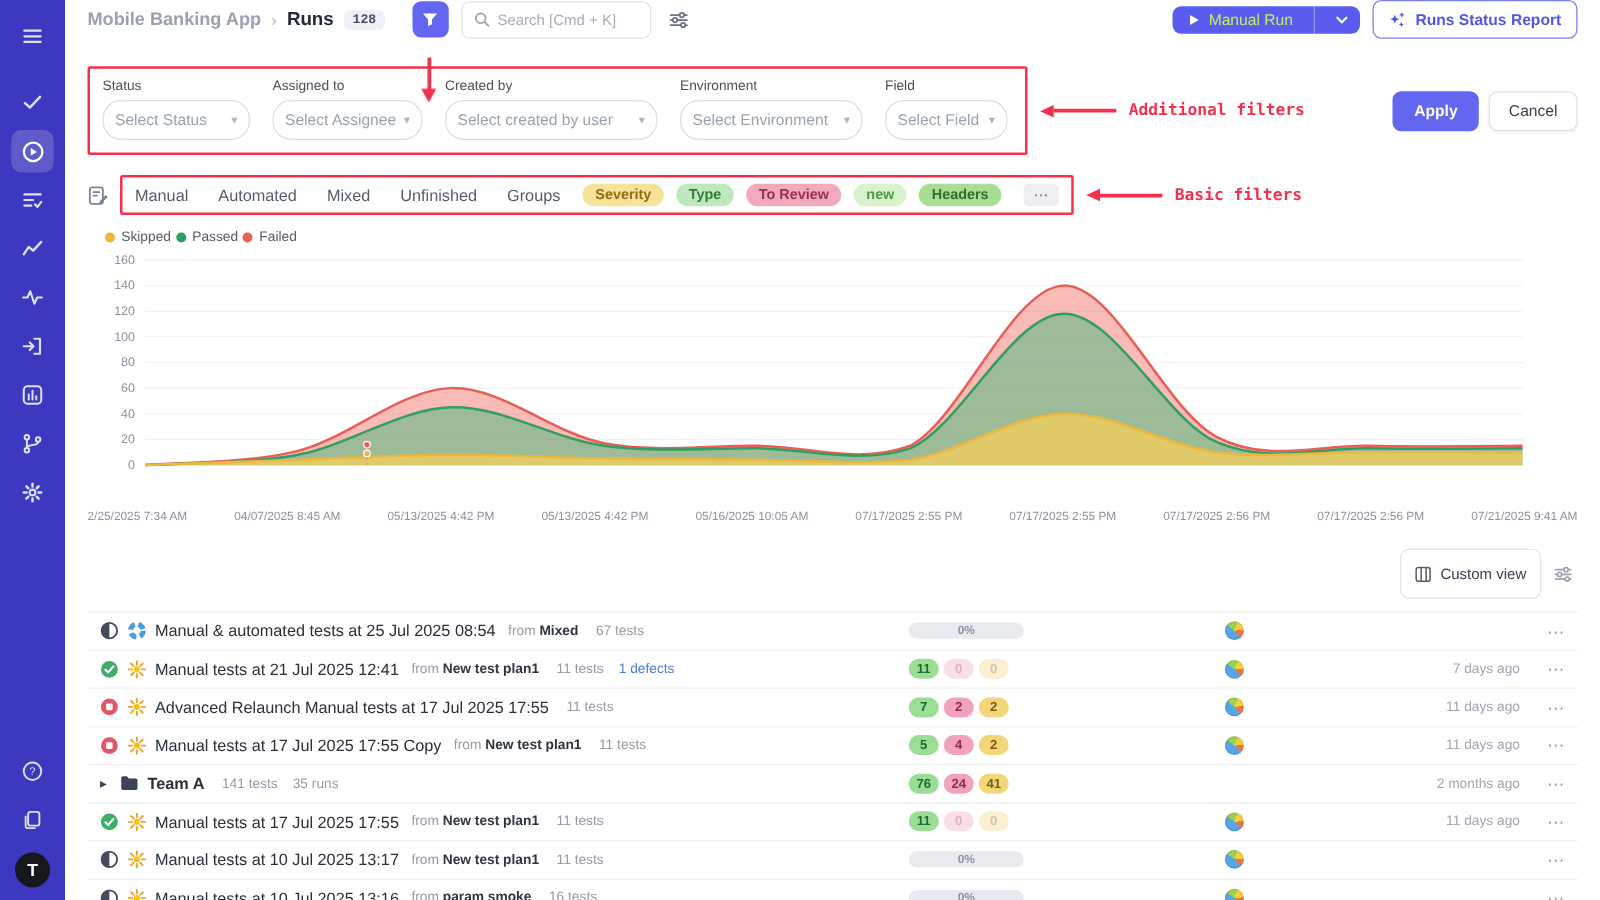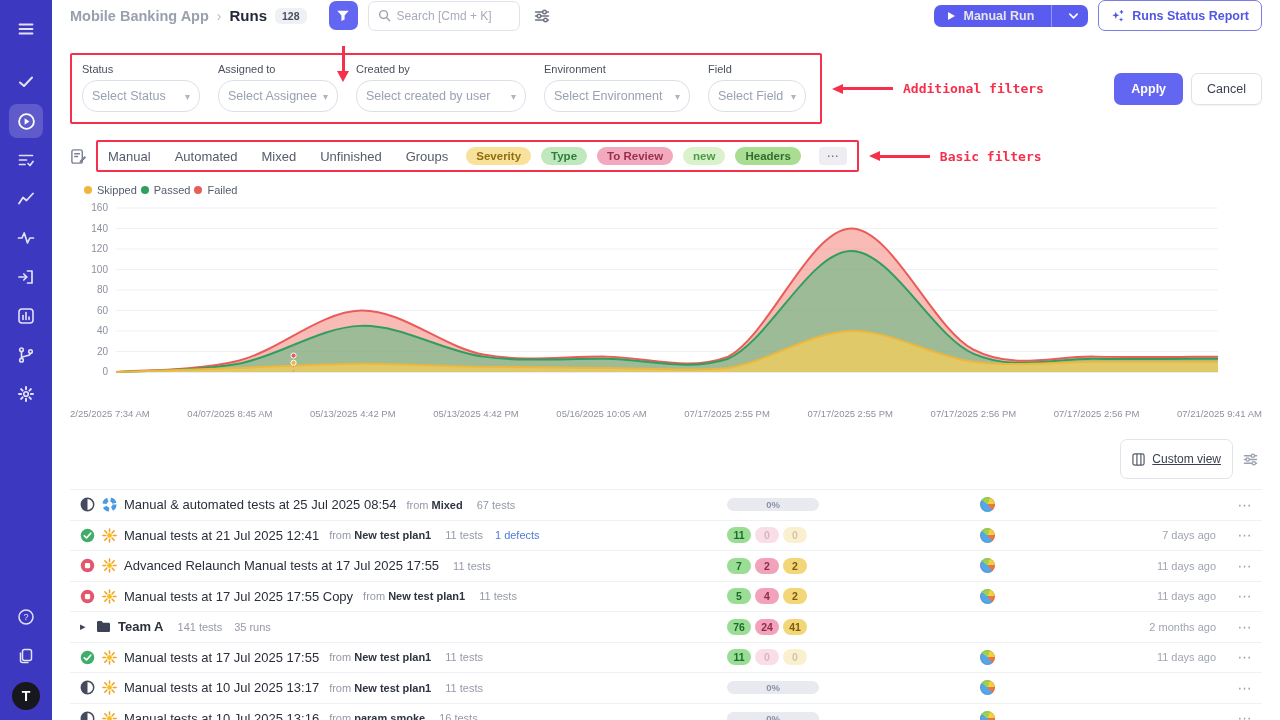--- a/index.html
+++ b/index.html
@@ -16,28 +16,28 @@
   .sb-bottom { margin-top:auto; display:flex; flex-direction:column; align-items:center; }
   .sb-logo { width:28px; height:28px; border-radius:50%; background:#17181d; color:#fff; font-weight:bold; font-size:14px; display:flex; align-items:center; justify-content:center; margin-top:4px; }
 
   
   .main { flex:1; display:flex; flex-direction:column; position:relative; background:#fff; }
   .topbar { height:56px; display:flex; align-items:center; padding:0 18px; gap:10px; }
   .crumbs { display:flex; align-items:center; gap:8px; }
   .crumb-project { color:#9aa0ad; font-weight:bold; font-size:14.5px; cursor:pointer; }
   .crumb-sep { color:#b6bac4; font-size:14px; }
   .crumb-page { color:#23283a; font-weight:bold; font-size:15px; }
-  .count-badge { background:#eef0f5; color:#4a4f5e; font-size:10.5px; font-weight:bold; padding:2px 7px; border-radius:6px; }
+  .count-badge { background:#eef0f5; color:#4a4f5e; font-size:10.5px; font-weight:bold; padding:2px 7px; border-radius:6px;font-family:Liberation Mono, monospace; }
   .filter-toggle { width:29px; height:29px; background:#6366f1; border:none; border-radius:7px; display:flex; align-items:center; justify-content:center; cursor:pointer; margin-left:12px; }
   .search { display:flex; align-items:center; gap:6px; border:1px solid #e2e4ec; border-radius:7px; height:30px; padding:0 9px; width:152px; background:#fff; }
   .search input { border:none; outline:none; width:110px; font-size:12px; color:#3a4051; font-family:"Liberation Sans",sans-serif; }
   .search input::placeholder { color:#a8adbb; }
   .icon-btn { background:none; border:none; cursor:pointer; display:flex; align-items:center; justify-content:center; padding:4px; }
   .spacer { flex:1; }
-  .manual-run { display:flex; align-items:center; background:#5a5cf0; border-radius:7px; height:22px; color:#e5e5e5; font-size:12.5px; font-weight:bold; padding:0 0 0 12px; cursor:pointer; gap:7px; }
+  .manual-run { display:flex; align-items:center; background:#5a5cf0; border-radius:7px; height:22px; color:#bef264; font-size:12.5px; font-weight:normal; padding:0 0 0 12px; cursor:pointer; gap:7px; }
   .mr-divider { width:1px; height:31px; background:rgba(255,255,255,.35); margin-left:10px; }
   .mr-caret { padding:0 9px; display:flex; align-items:center; height:31px; }
   .report-btn { display:flex; align-items:center; gap:7px; background:#fff; border:1px solid #7b7ee8; color:#5156e5; font-size:12.5px; font-weight:bold; border-radius:7px; height:31px; padding:0 12px; cursor:pointer; }
 
   
   .da-line { position:fixed; width:3px; height:26px; background:#f5304c; top:46px; z-index:20; }
   .da-head { position:fixed; top:71px; width:0; height:0; border-left:6px solid transparent; border-right:6px solid transparent; border-top:11px solid #f5304c; z-index:20; }
   .redbox { border:2px solid #f5304c; border-radius:2px; }
   .annotation { display:flex; align-items:center; margin-left:10px; }
   .arr-head { width:0; height:0; border-top:5px solid transparent; border-bottom:5px solid transparent; border-right:11px solid #f5304c; }
@@ -75,21 +75,21 @@
   .legend { display:flex; gap:4px; margin-top:12px; margin-left:14px; }
   .lg-item { display:flex; align-items:center; gap:5px; font-size:11px; color:#555b6b; cursor:pointer; }
   .lg-dot { width:8px; height:8px; border-radius:50%; display:inline-block; }
   .chart { width:1192px; height:190px; margin-top:4px; display:block; }
   .ytick { font-size:10px; fill:#8b90a0; font-family:"Liberation Sans",sans-serif; }
   .x-labels { display:flex; justify-content:space-between; width:1192px; margin-top:18px; }
   .x-labels span { font-size:9.5px; color:#8d92a0; white-space:nowrap; }
 
   
   .view-row { display:flex; justify-content:flex-end; align-items:center; gap:6px; margin-top:20px; }
-  .custom-view { display:flex; align-items:center; gap:7px; background:#fff; border:1px solid #e2e4ea; border-radius:7px; height:40px; padding:0 11px; font-size:12px; color:#3a4051; cursor:pointer;text-decoration:underline; }
+  .custom-view { display:flex; align-items:center; gap:7px; background:#fff; border:1px solid #e2e4ea; border-radius:7px; height:40px; padding:0 11px; font-size:12px; color:#3a4051; cursor:pointer; }
 
   
   .runs-list { margin-top:10px; }
   .run-row { display:flex; align-items:center; height:30.5px; border-top:1px solid #eef0f4; padding:0 2px; }
   .row-main { flex:0 0 655px; display:flex; align-items:center; gap:6px; min-width:0; padding-left:8px; }
   .cell-chevron { color:#3d4357; font-size:11px; width:10px; cursor:pointer; }
   .st, .ticon { display:flex; align-items:center; width:16px; flex-shrink:0; }
   .run-title { font-size:13px; color:#2a2f3a; white-space:nowrap; cursor:pointer; }
   .run-title.bold { font-weight:bold; }
   .run-from { font-size:11px; color:#959aa8; white-space:nowrap; margin-left:4px; }

